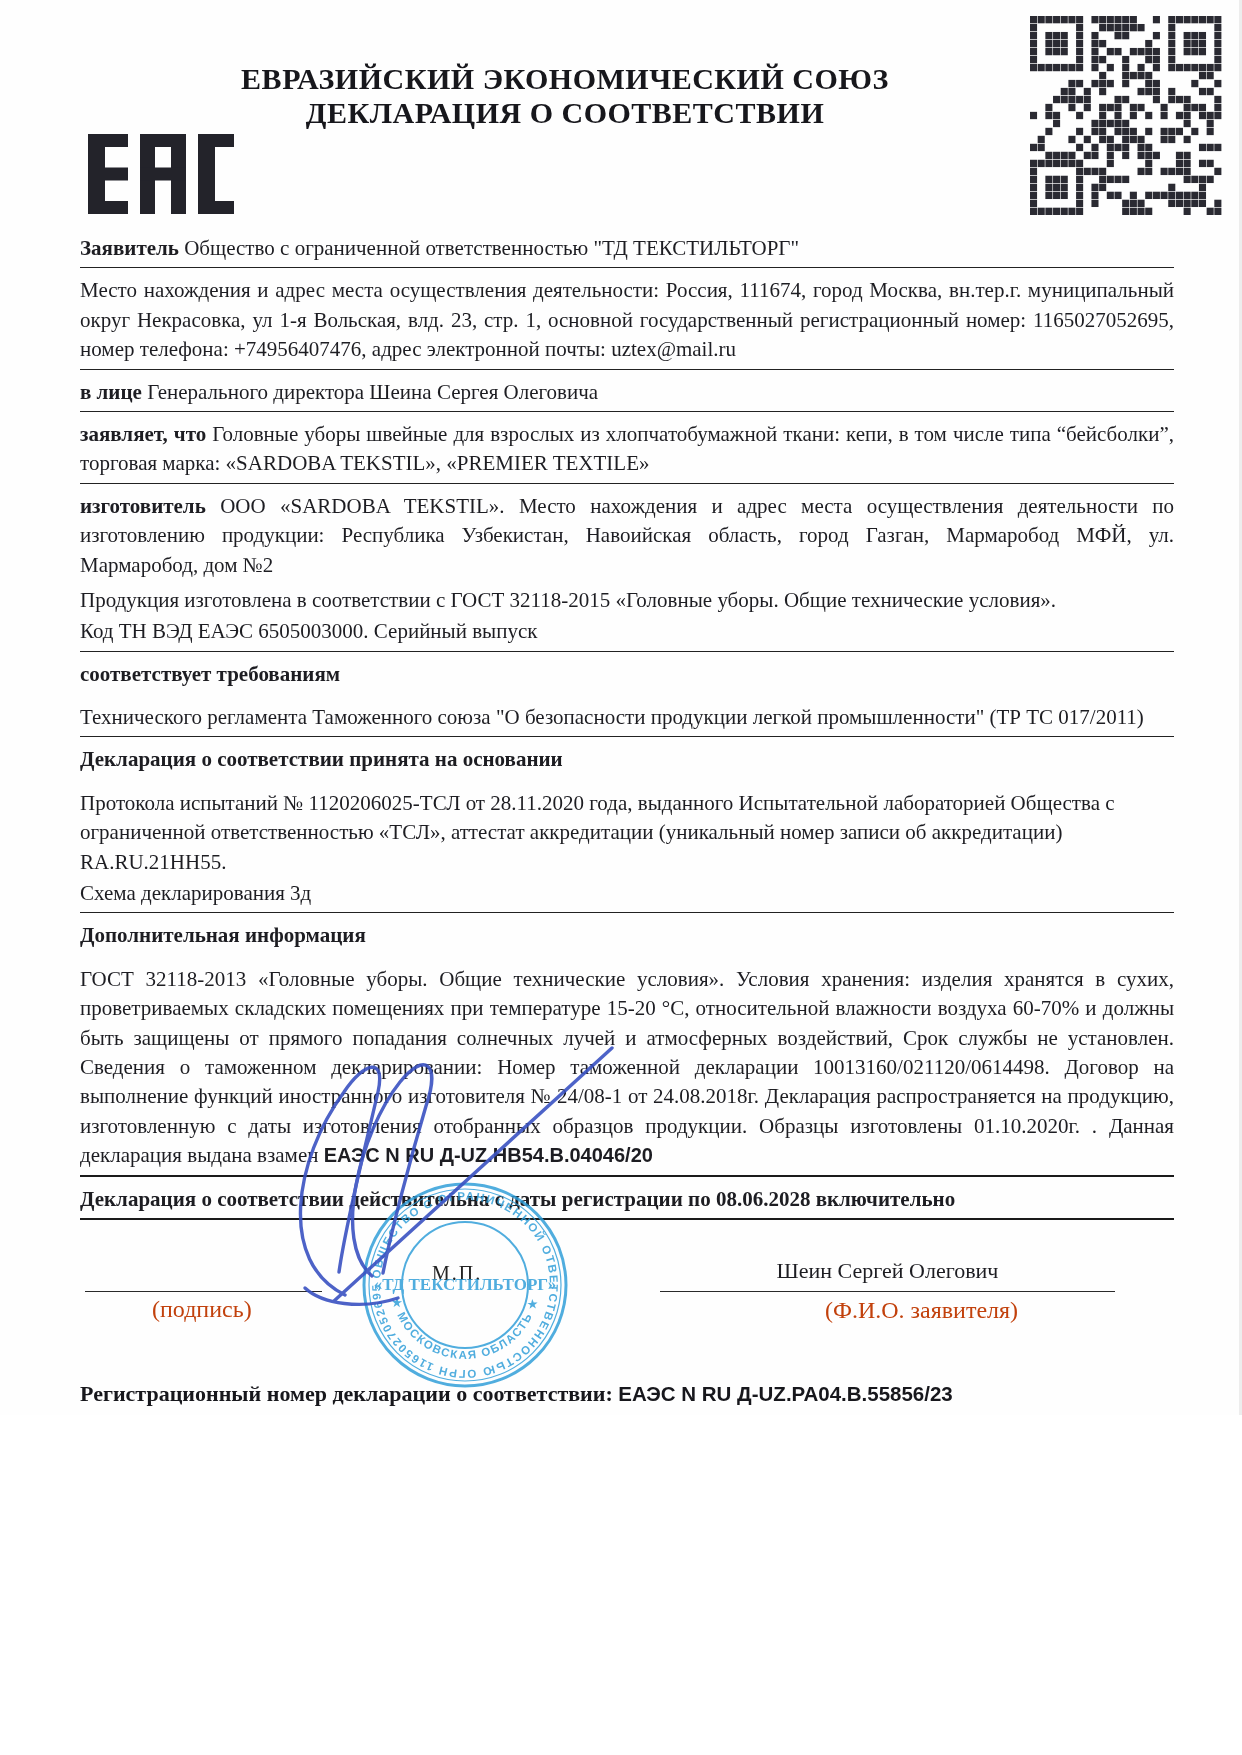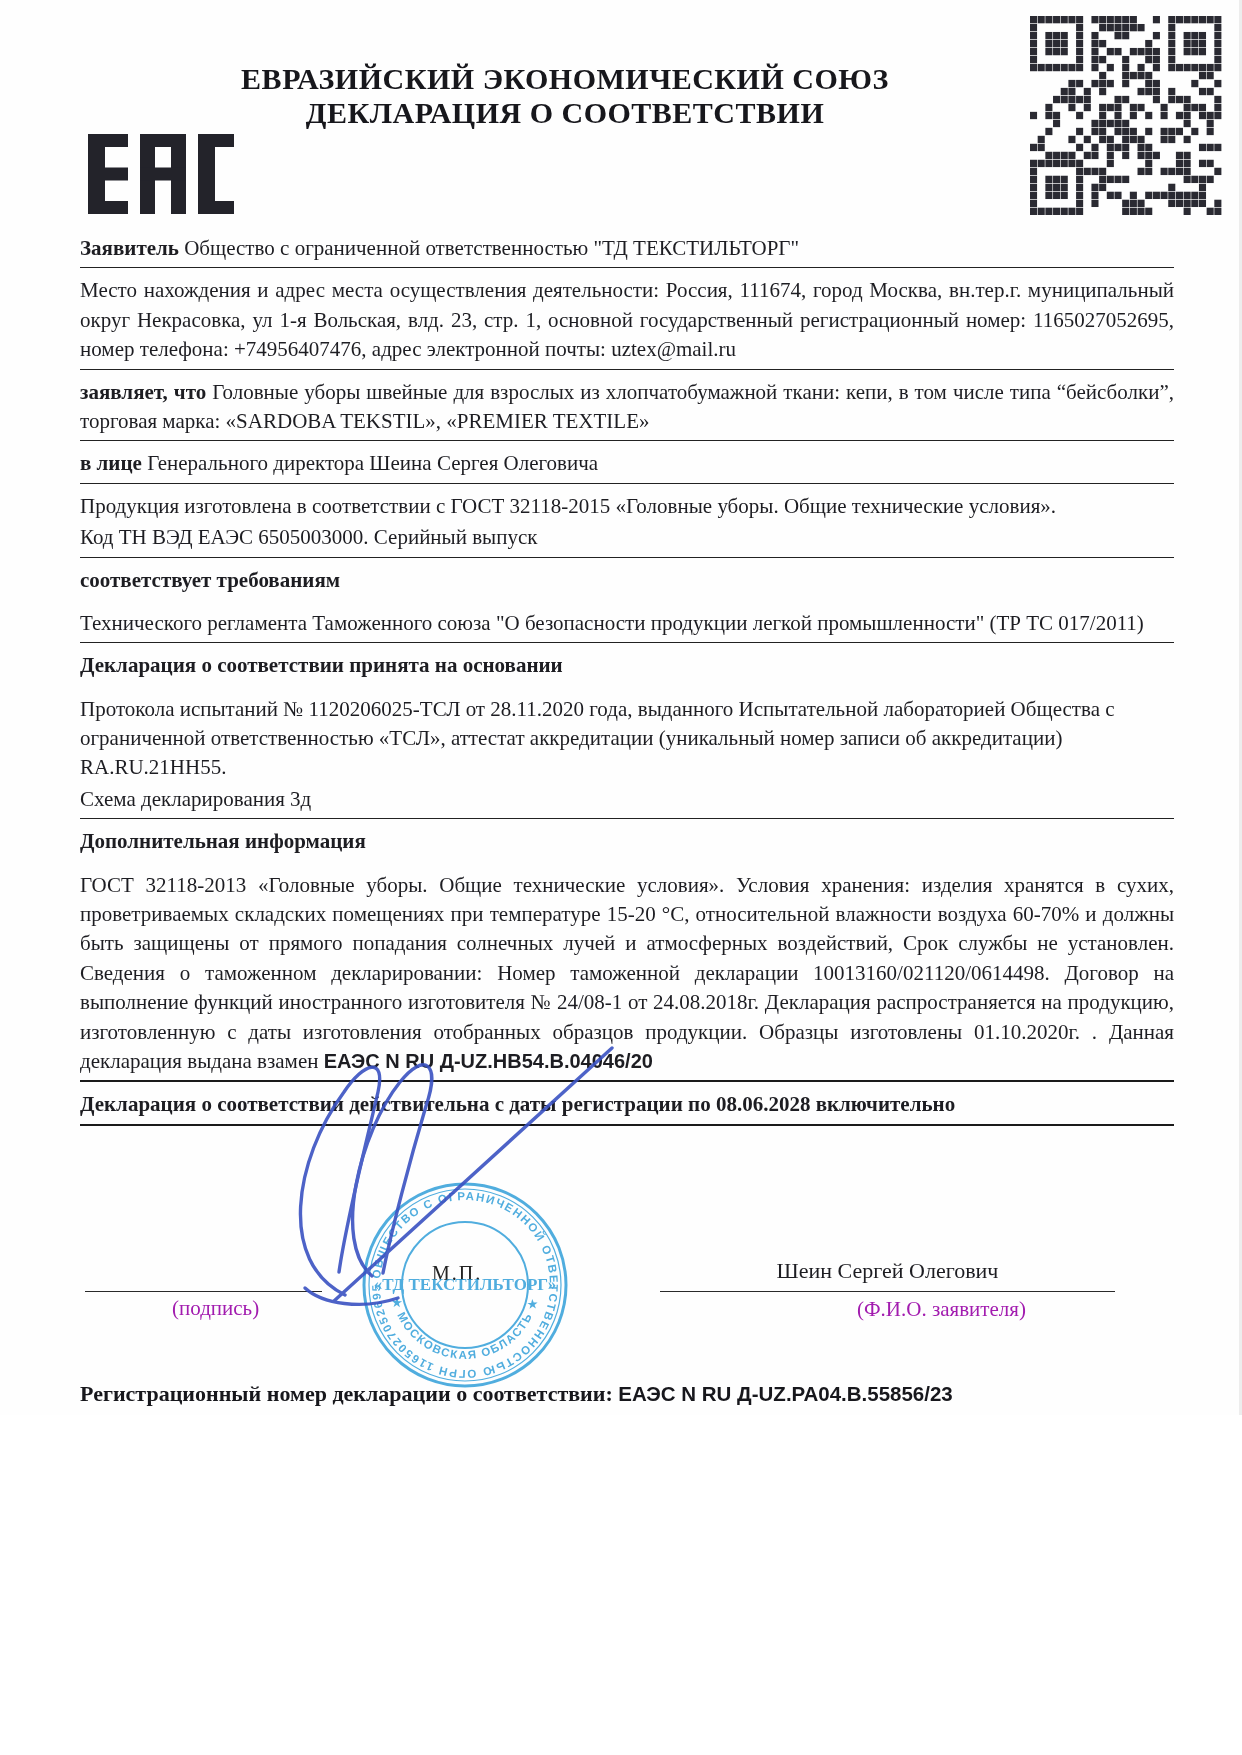--- a/index.html
+++ b/index.html
@@ -20,21 +20,21 @@
   .rule{border-bottom:1.5px solid #222; padding-bottom:4px; margin-bottom:8px !important;}
   .rule2{border-bottom:2px solid #1a1a1a; padding-bottom:4px; margin-bottom:8px !important;}
   .lbl{font-weight:bold;}
   .just{text-align:justify;}
   .hd{font-weight:bold;}
   .gap{height:8px;}
   .boldnum{font-weight:bold; font-family:"Liberation Sans", sans-serif; font-size:20px;}
   .validity{font-weight:bold; font-size:21px;}
   
   .sigline{position:absolute; border-top:1.6px solid #2a2a2a;}
-  .caption{position:absolute; font-size:21px; color:#a21caf;margin-left:20px;}
+  .caption{position:absolute; font-size:24px; color:#c2410c;}
   #fio-name{position:absolute; left:660px; top:1258px; width:455px; text-align:center; font-size:22px;}
   #mp{position:absolute; left:432px; top:1262px; font-size:20px; letter-spacing:2px; color:#222;}
   #stamp{position:absolute; left:328px; top:1148px; pointer-events:none;}
   #autograph{position:absolute; left:250px; top:1010px; pointer-events:none;}
   
   .footline{position:absolute; left:80px; font-size:22px; font-weight:bold; color:#17171c;}
   .footline .val{font-family:"Liberation Sans", sans-serif; font-size:20.5px;}
   
   #scan-edge{position:absolute; left:590px; top:1737px; width:652px; height:2.5px; background:#3c3c3c; transform:rotate(-.08deg); opacity:.85;}
   #scan-edge-l{position:absolute; left:0; top:1739px; width:600px; height:1px; background:#cfcfcf;}
@@ -386,24 +386,25 @@
         <rect x="176.64" y="191.69" width="7.07" height="7.30" fill="#2a2a32"></rect>
         <rect x="184.32" y="191.69" width="7.07" height="7.30" fill="#2a2a32"></rect>
       </svg></div>
 
   <div id="bodytext">
 
     <p class="rule"><span class="lbl">Заявитель</span> <span>Общество с ограниченной ответственностью "ТД ТЕКСТИЛЬТОРГ"</span></p>
 
     <p class="rule just">Место нахождения и адрес места осуществления деятельности: Россия, 111674, город Москва, вн.тер.г. муниципальный округ Некрасовка, ул 1-я Вольская, влд. 23, стр. 1,  основной государственный регистрационный номер: 1165027052695, номер телефона: +74956407476, адрес электронной почты: uztex@mail.ru</p>
 
+    <p class="rule"><span class="lbl">в лице</span> <span>Генерального директора Шеина Сергея Олеговича</span></p>
+
     <p class="rule just"><span class="lbl">заявляет, что</span> <span>Головные уборы швейные для взрослых из хлопчатобумажной ткани: кепи, в том числе типа “бейсболки”, торговая марка: «SARDOBA TEKSTIL», «PREMIER TEXTILE»</span></p>
 
-    <p class="rule"><span class="lbl">в лице</span> <span>Генерального директора Шеина Сергея Олеговича</span></p>
-
+    <p class="just"><span class="lbl">изготовитель</span> <span>ООО «SARDOBA TEKSTIL». Место нахождения и адрес места осуществления деятельности по изготовлению продукции: Республика Узбекистан, Навоийская область, город Газган, Мармаробод МФЙ,  ул. Мармаробод, дом №2</span></p>
 
     <p class="just" style="margin-bottom:2px;">Продукция изготовлена в соответствии с ГОСТ 32118-2015 «Головные уборы. Общие технические условия».</p>
 
     <p class="rule">Код ТН ВЭД ЕАЭС 6505003000. Серийный выпуск</p>
 
     <p class="hd">соответствует требованиям</p>
 
     <div class="gap"></div>
 
     <p class="rule just">Технического регламента Таможенного союза "О безопасности продукции легкой промышленности" (ТР ТС 017/2011)</p>

